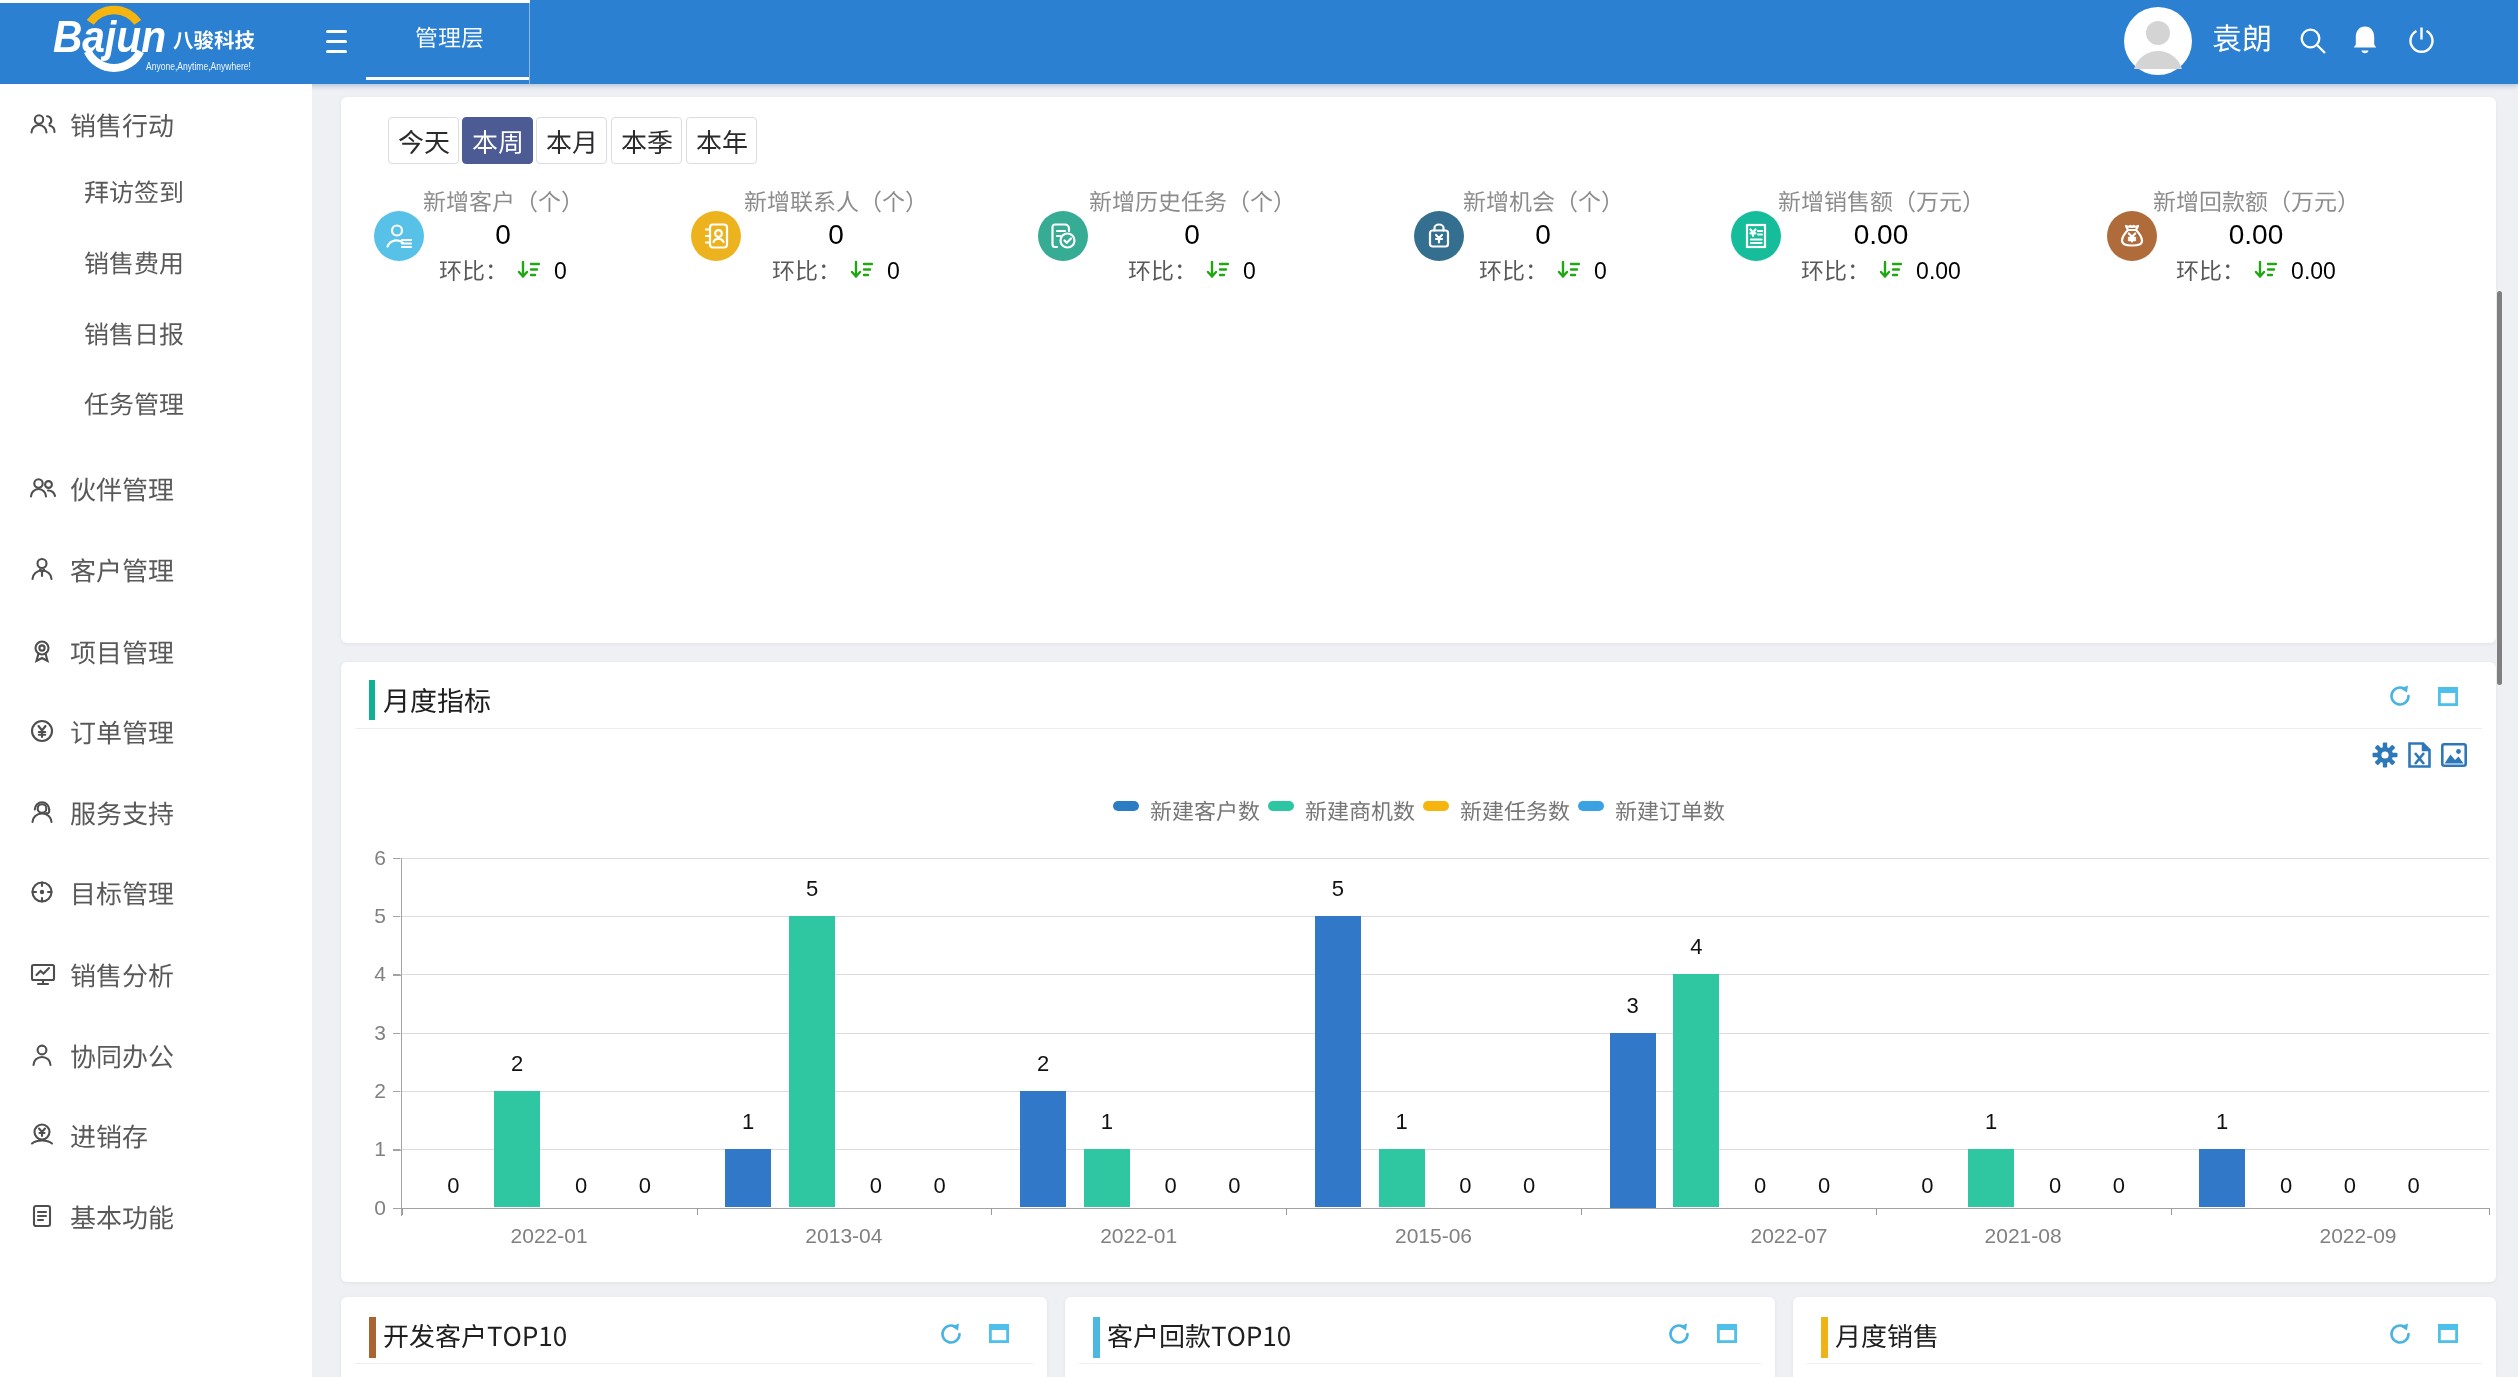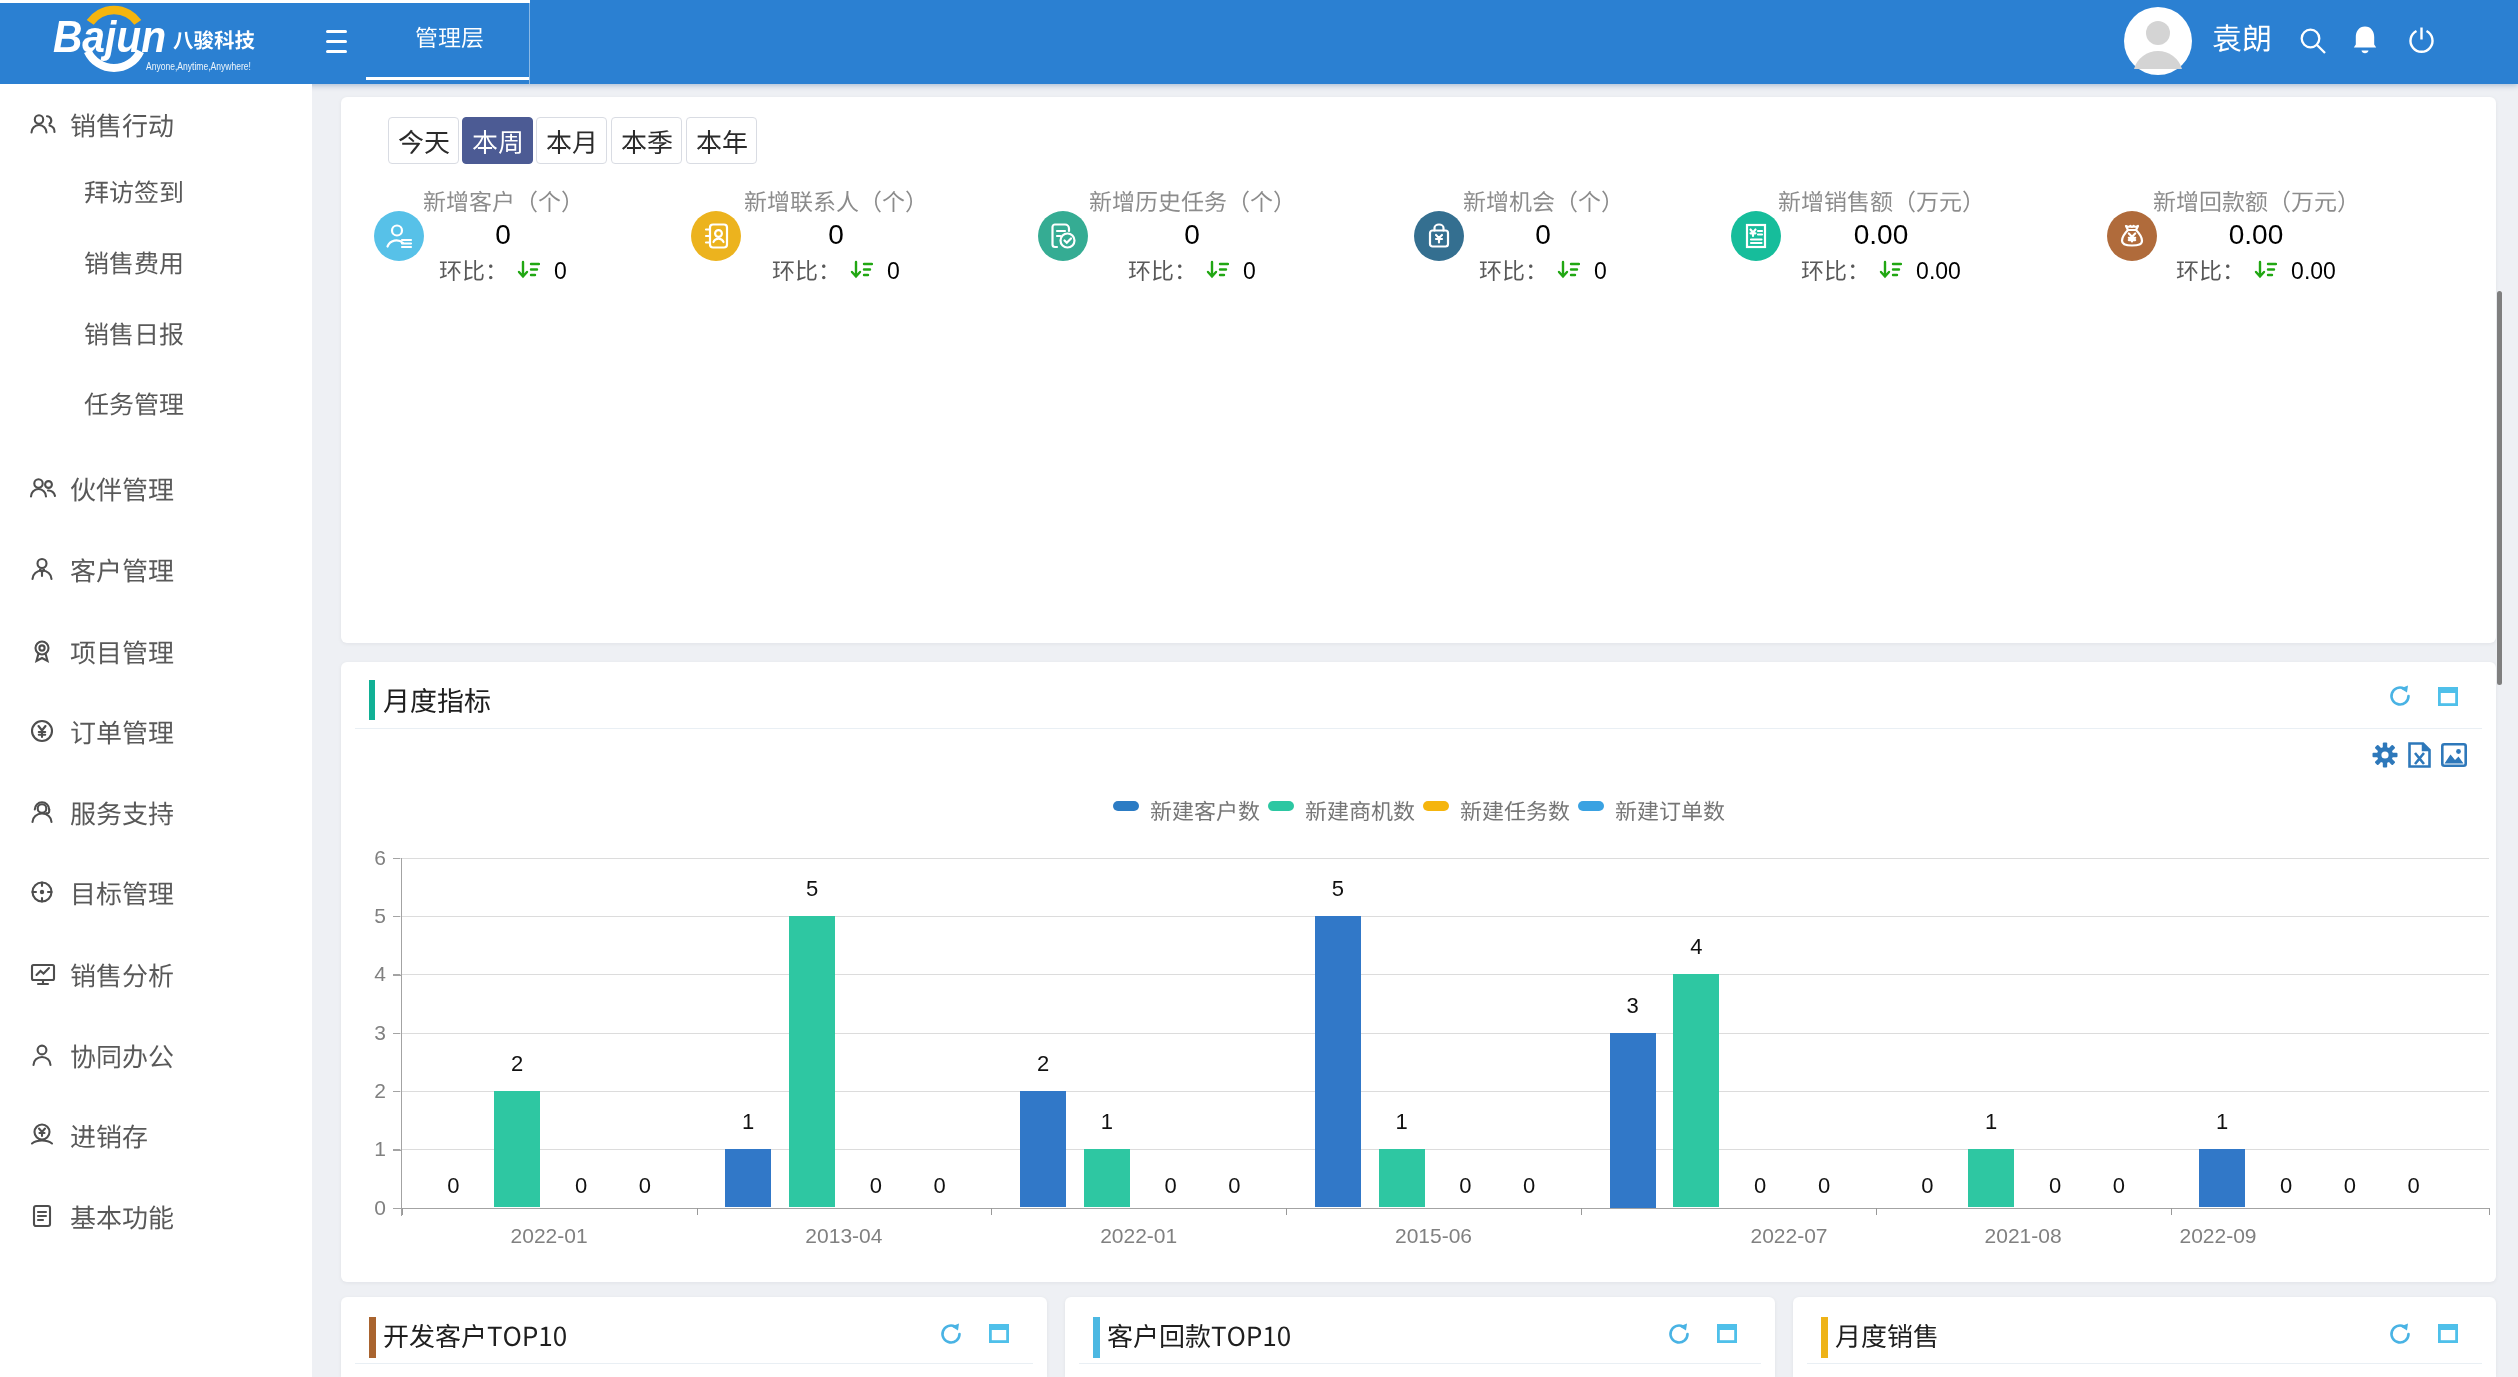--- a/index.html
+++ b/index.html
@@ -732,21 +732,21 @@
   <div class="bar" style="left:1332.4px;top:312.2px;width:46px;height:233.3px;background:#2ec7a2"></div>
   <div class="blab" style="left:1325.4px;top:273.2px;line-height:23px;">4</div>
   <div class="blab" style="left:1389.2px;top:511.5px;line-height:23px;">0</div>
   <div class="blab" style="left:1453.0px;top:511.5px;line-height:23px;">0</div>
   <div class="xlab" style="left:1582.1px">2021-08</div>
   <div class="blab" style="left:1556.4px;top:511.5px;line-height:23px;">0</div>
   <div class="bar" style="left:1627.2px;top:487.2px;width:46px;height:58.3px;background:#2ec7a2"></div>
   <div class="blab" style="left:1620.2px;top:448.2px;line-height:23px;">1</div>
   <div class="blab" style="left:1684.0px;top:511.5px;line-height:23px;">0</div>
   <div class="blab" style="left:1747.8px;top:511.5px;line-height:23px;">0</div>
-  <div class="xlab" style="left:1777px">2022-09</div>
+  <div class="xlab" style="left:1917px">2022-09</div>
   <div class="bar" style="left:1858.2px;top:487.2px;width:46px;height:58.3px;background:#3178c8"></div>
   <div class="blab" style="left:1851.2px;top:448.2px;line-height:23px;">1</div>
   <div class="blab" style="left:1915.0px;top:511.5px;line-height:23px;">0</div>
   <div class="blab" style="left:1978.8px;top:511.5px;line-height:23px;">0</div>
   <div class="blab" style="left:2042.6px;top:511.5px;line-height:23px;">0</div>
   <svg style="position:absolute;left:2046px;top:21px" width="26" height="26" viewBox="0 0 26 26">
       <path d="M21.5 13 a8.5 8.5 0 1 1 -4.5 -7.5" fill="none" stroke="#49b3e4" stroke-width="2.6" stroke-linecap="round"></path>
       <path d="M13.5 5.5 L21 2.5 L20 9.5 Z" fill="#49b3e4"></path>
     </svg>
     <svg style="position:absolute;left:2097px;top:25px" width="20" height="19" viewBox="0 0 20 19">

